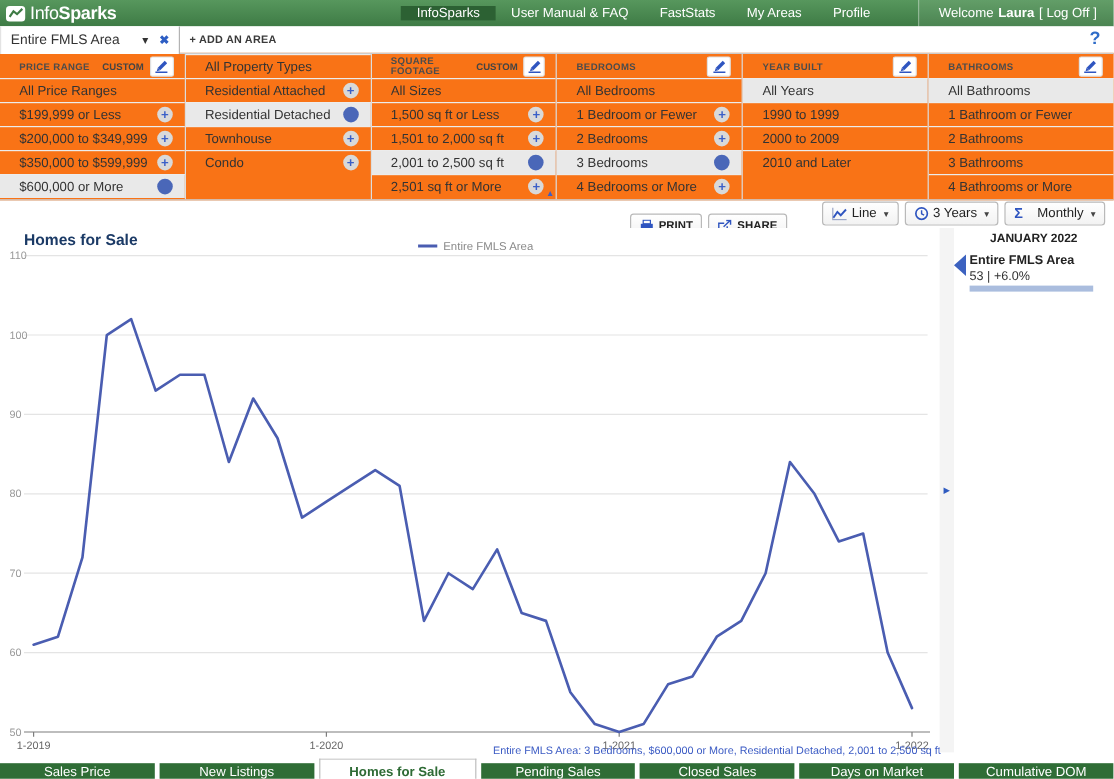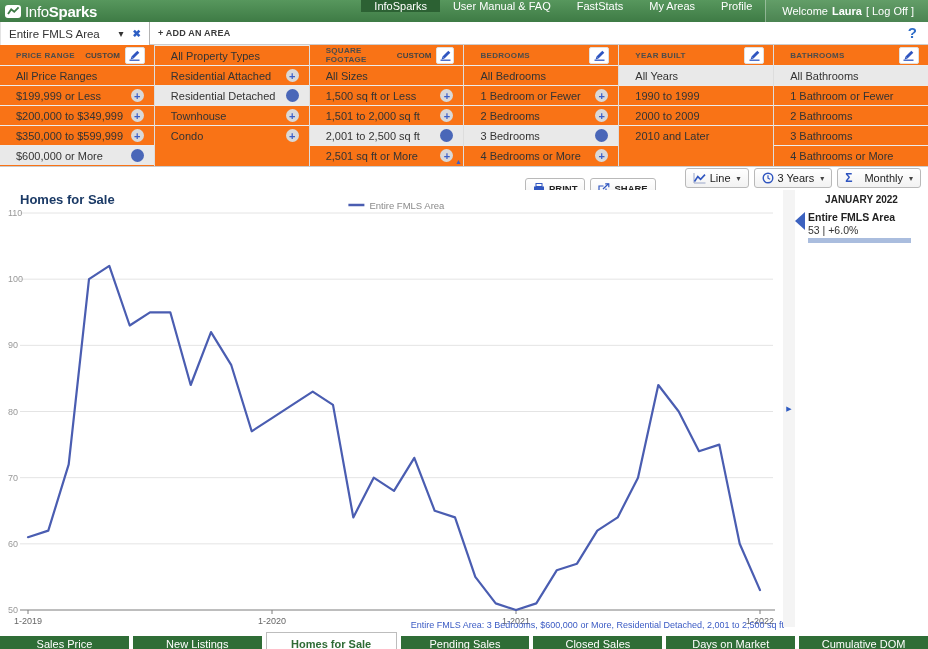--- a/index.html
+++ b/index.html
@@ -3,27 +3,27 @@
 <meta charset="utf-8">
 <style>
   html,body{margin:0;padding:0;}
   body{
     width:928px;height:649px;position:relative;overflow:hidden;background:#fff;
     font-family:"Liberation Sans", sans-serif;-webkit-font-smoothing:antialiased;
   }
   
   .topbar{position:absolute;left:0;top:0;width:928px;height:22px;
     background:linear-gradient(180deg,#57975d 0%,#3e7b45 100%);
-    display:flex;align-items:stretch;color:#fff;}
+    display:flex;align-items:stretch;color:#fff;gap:27px;}
   .logo{display:flex;align-items:center;padding-left:5px;cursor:pointer;}
   .logo-icon{width:16px;height:13px;background:#fff;border-radius:3px;margin-right:4px;
     display:flex;align-items:center;justify-content:center;}
   .logo-t1{font-size:15px;letter-spacing:-.3px;}
   .logo-t2{font-size:15px;font-weight:bold;letter-spacing:-.3px;}
-  .nav{margin-left:auto;display:flex;align-items:flex-start;font-size:11px;}
+  .nav{margin-left:auto;display:flex;align-items:center;font-size:11px;}
   .nav-item{display:flex;align-items:center;padding:0 13px;cursor:pointer;white-space:nowrap;}
   .nav-item.active{background:#2c6133;}
   .welcome{display:flex;align-items:center;font-size:11px;padding:0 14px 0 16px;
     border-left:1px solid rgba(255,255,255,.35);background:rgba(255,255,255,.07);white-space:nowrap;}
   .welcome b{margin:0 4px 0 4px;}
   
   .areabar{position:absolute;left:0;top:22px;width:928px;height:22px;background:#fff;}
   .area-tab{position:absolute;left:0;top:0;width:150px;height:23px;background:#fff;z-index:3;
     border-right:1px solid #b3b3b3;border-left:1px solid #e3e3e3;
     display:flex;align-items:center;padding:0 8px;box-sizing:border-box;cursor:pointer;}

